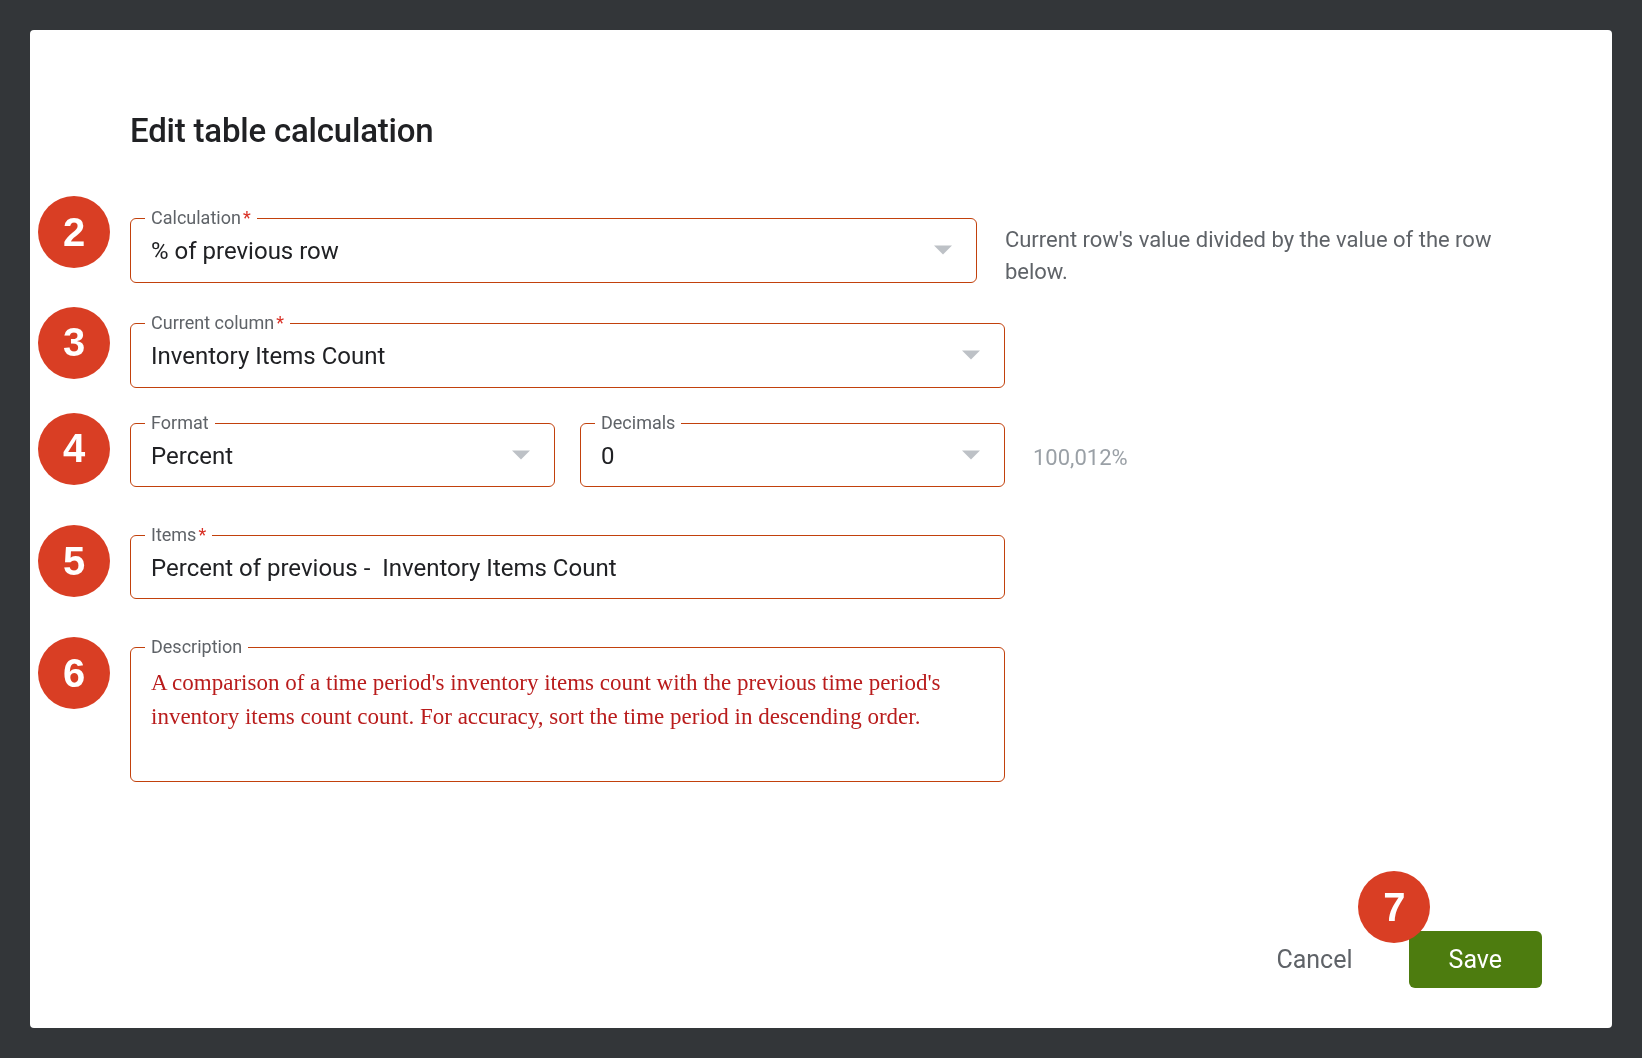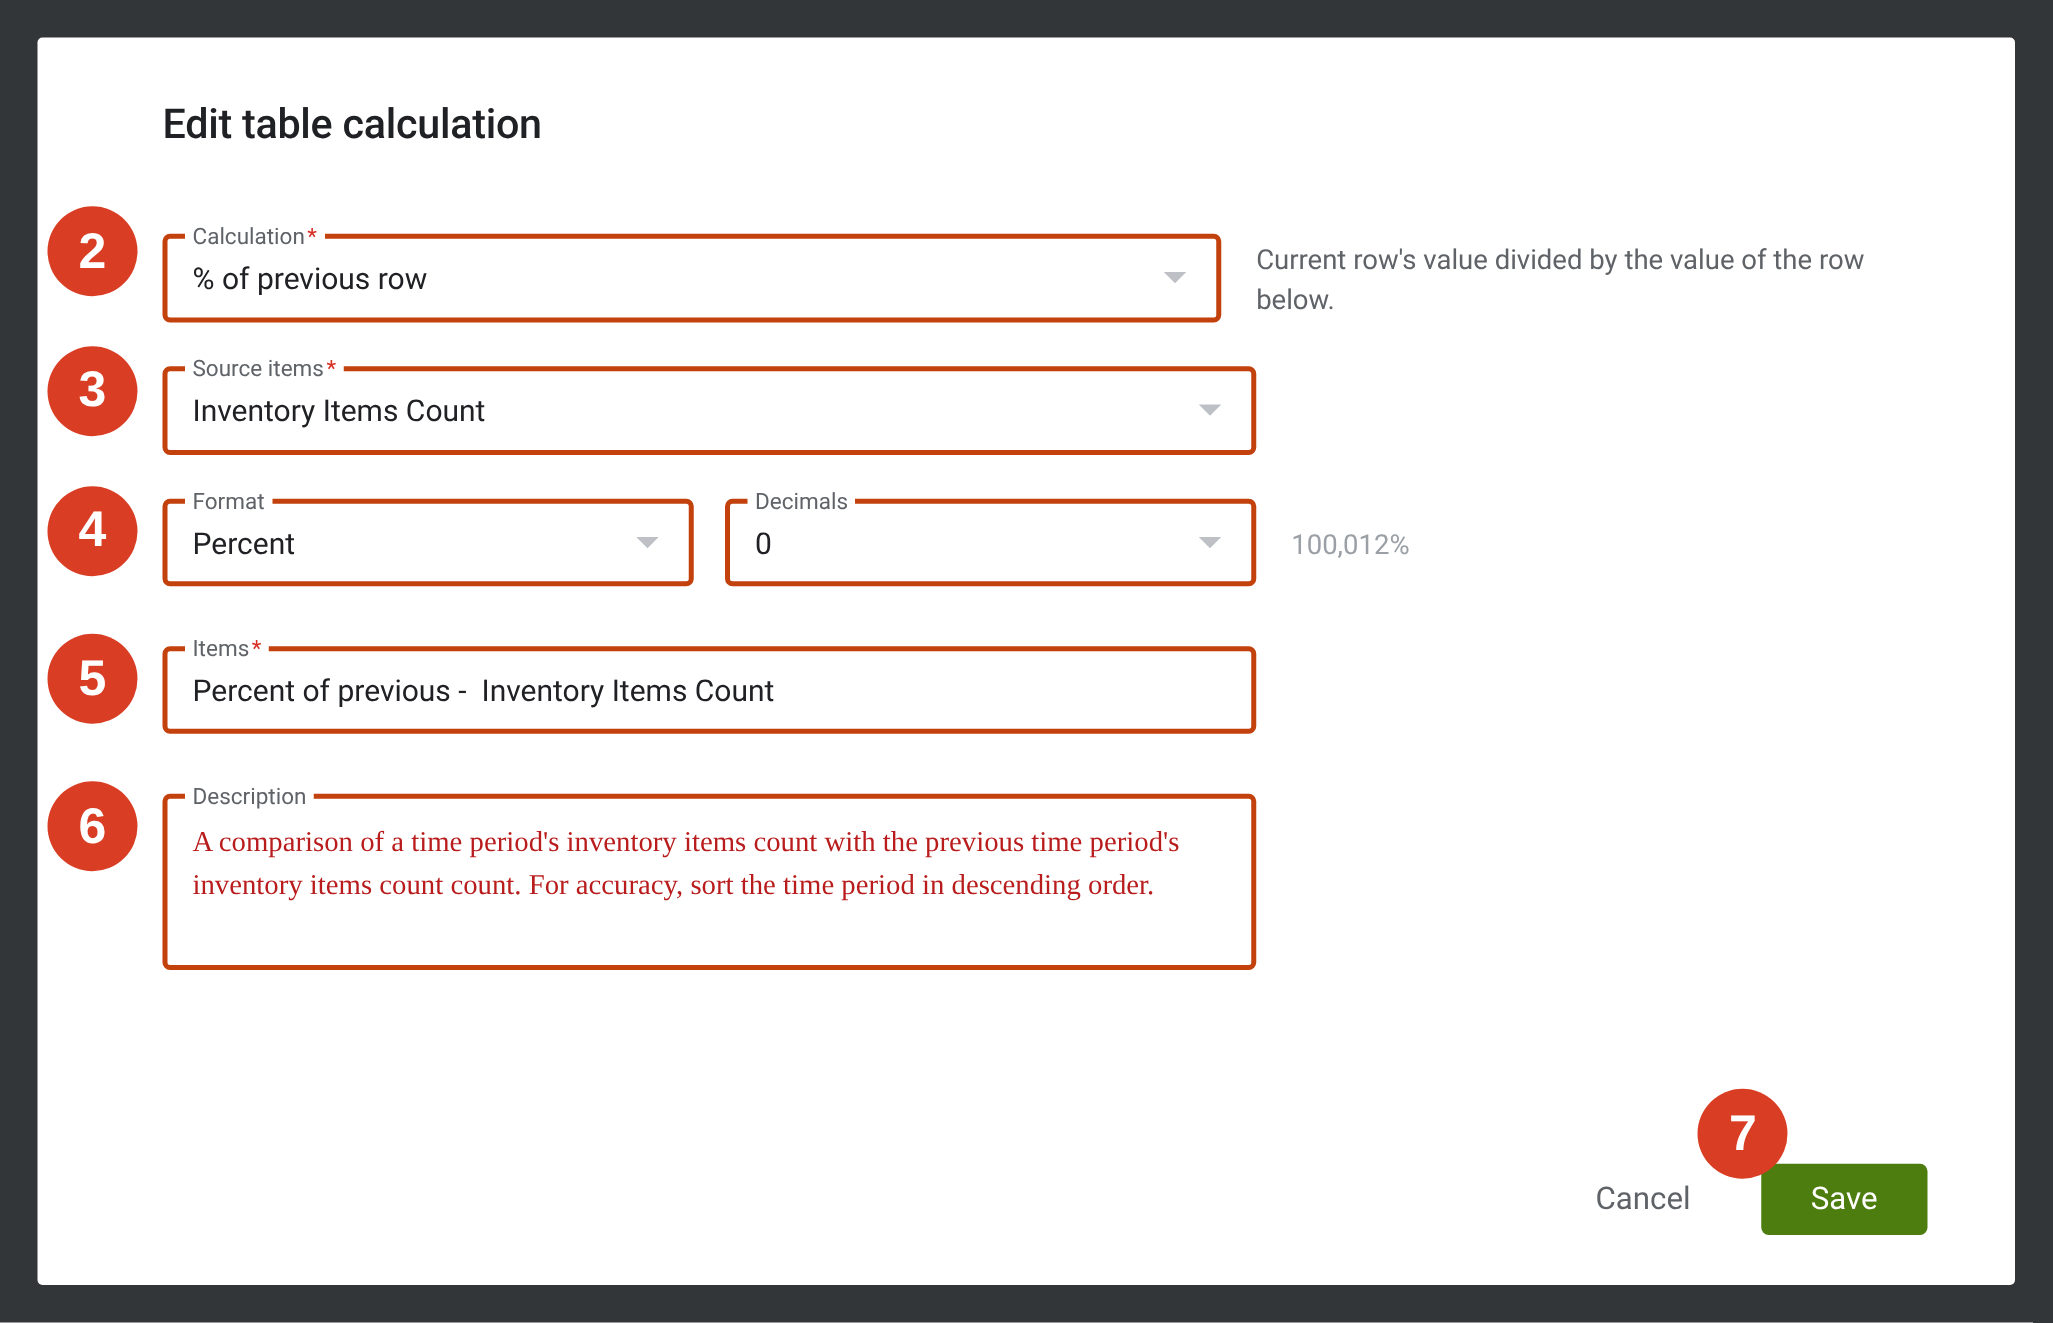--- a/index.html
+++ b/index.html
@@ -22,20 +22,21 @@
       border-radius: 4px;
       padding: 50px 70px 40px 100px;
       position: relative;
     }
     .dialog-title {
       font-size: 33px;
       font-weight: 500;
       color: #202124;
       margin-bottom: 68px;
       letter-spacing: -0.2px;
+      margin-top: 31px;
     }
     .row {
       display: flex;
       align-items: flex-start;
       gap: 28px;
       margin-bottom: 35px;
       position: relative;
     }
     .left-col {
       width: 875px;
@@ -43,21 +44,21 @@
     }
     .two-col {
       display: flex;
       gap: 25px;
     }
     .two-col > .outlined {
       flex: 1;
     }
     .outlined {
       position: relative;
-      border: 4px solid #c2410c;
+      border: 1px solid #c2410c;
       border-radius: 6px;
       padding: 18px 20px 16px 20px;
       background: #fff;
     }
     .outlined-label {
       position: absolute;
       top: -12px;
       left: 14px;
       background: #fff;
       padding: 0 6px;
@@ -179,21 +180,21 @@
       </div>
     </div>
     <div class="hint-right" style="max-width:560px;">Current row's value divided by the value of the row below.</div>
   </div>
 
   <div class="row">
     <div class="badge" style="left:-92px; top:-16px;">3</div>
     <div class="left-col">
       <div class="outlined select">
         <div class="outlined-label">
-          <span>Source items</span><span class="req">*</span>
+          <span>Current column</span><span class="req">*</span>
         </div>
         <div class="outlined-value">Inventory Items Count</div>
         <div class="dropdown-caret"></div>
       </div>
     </div>
   </div>
 
   <div class="row">
     <div class="badge" style="left:-92px; top:-10px;">4</div>
     <div class="left-col two-col">

